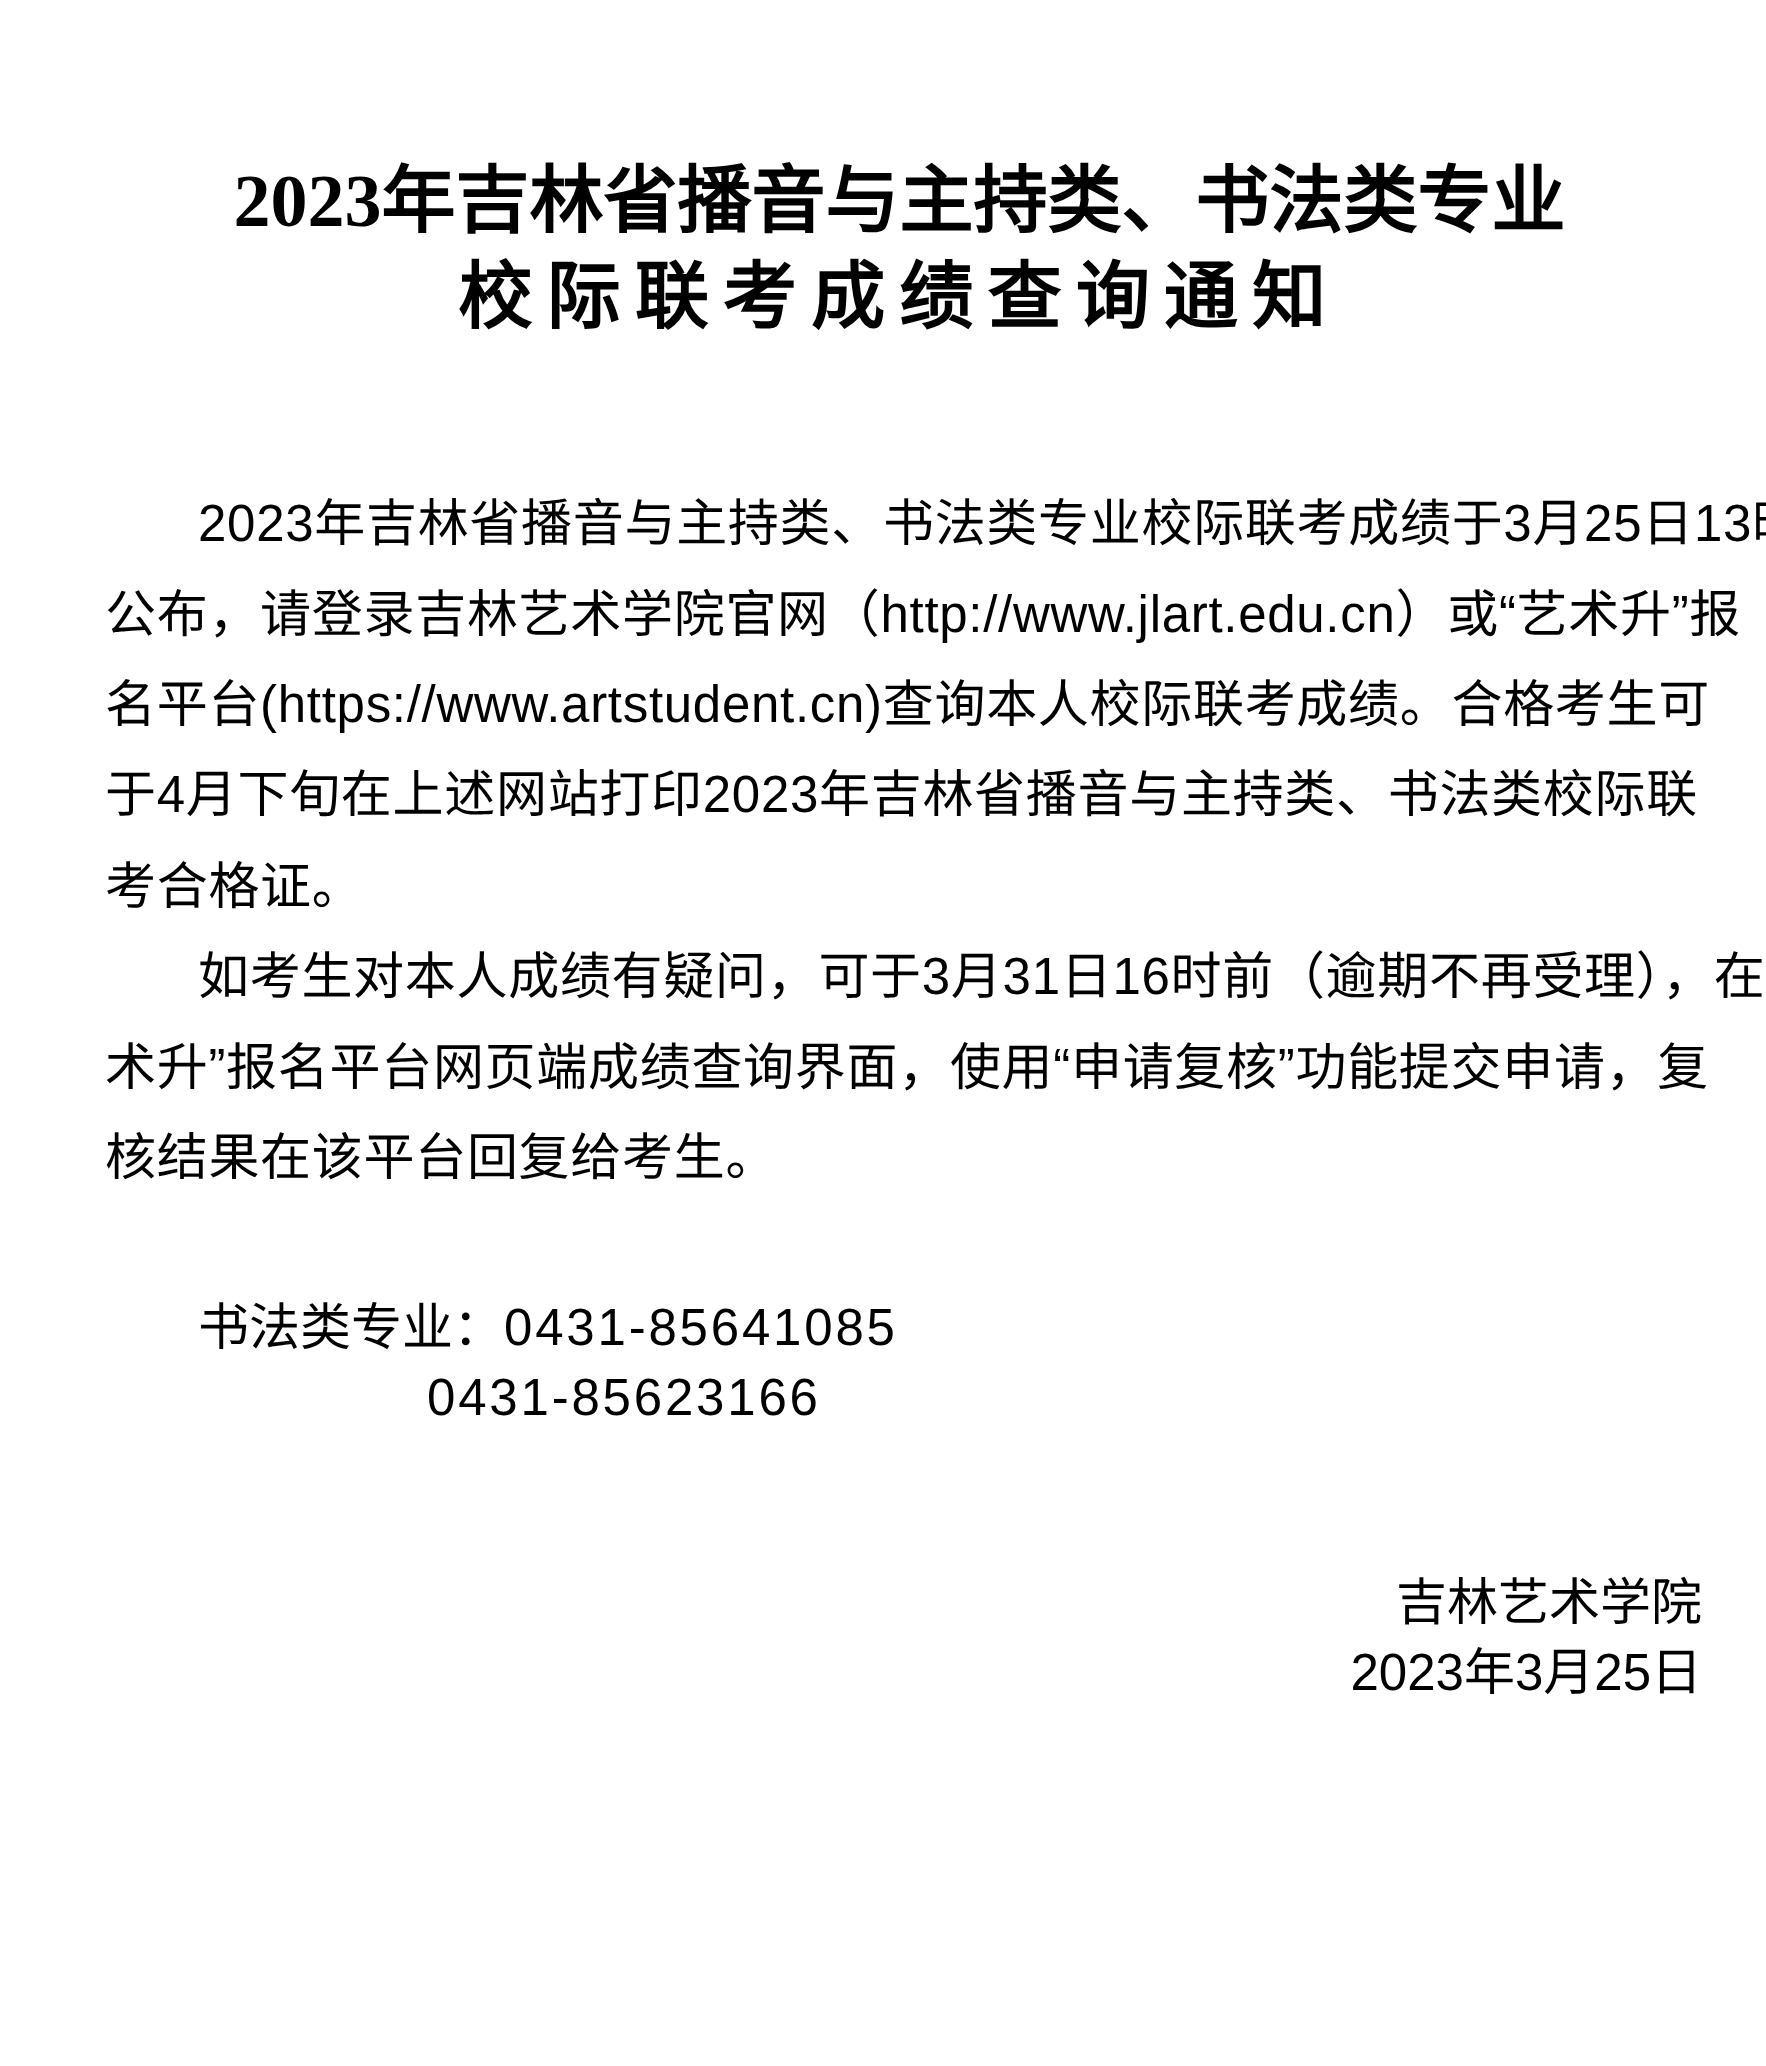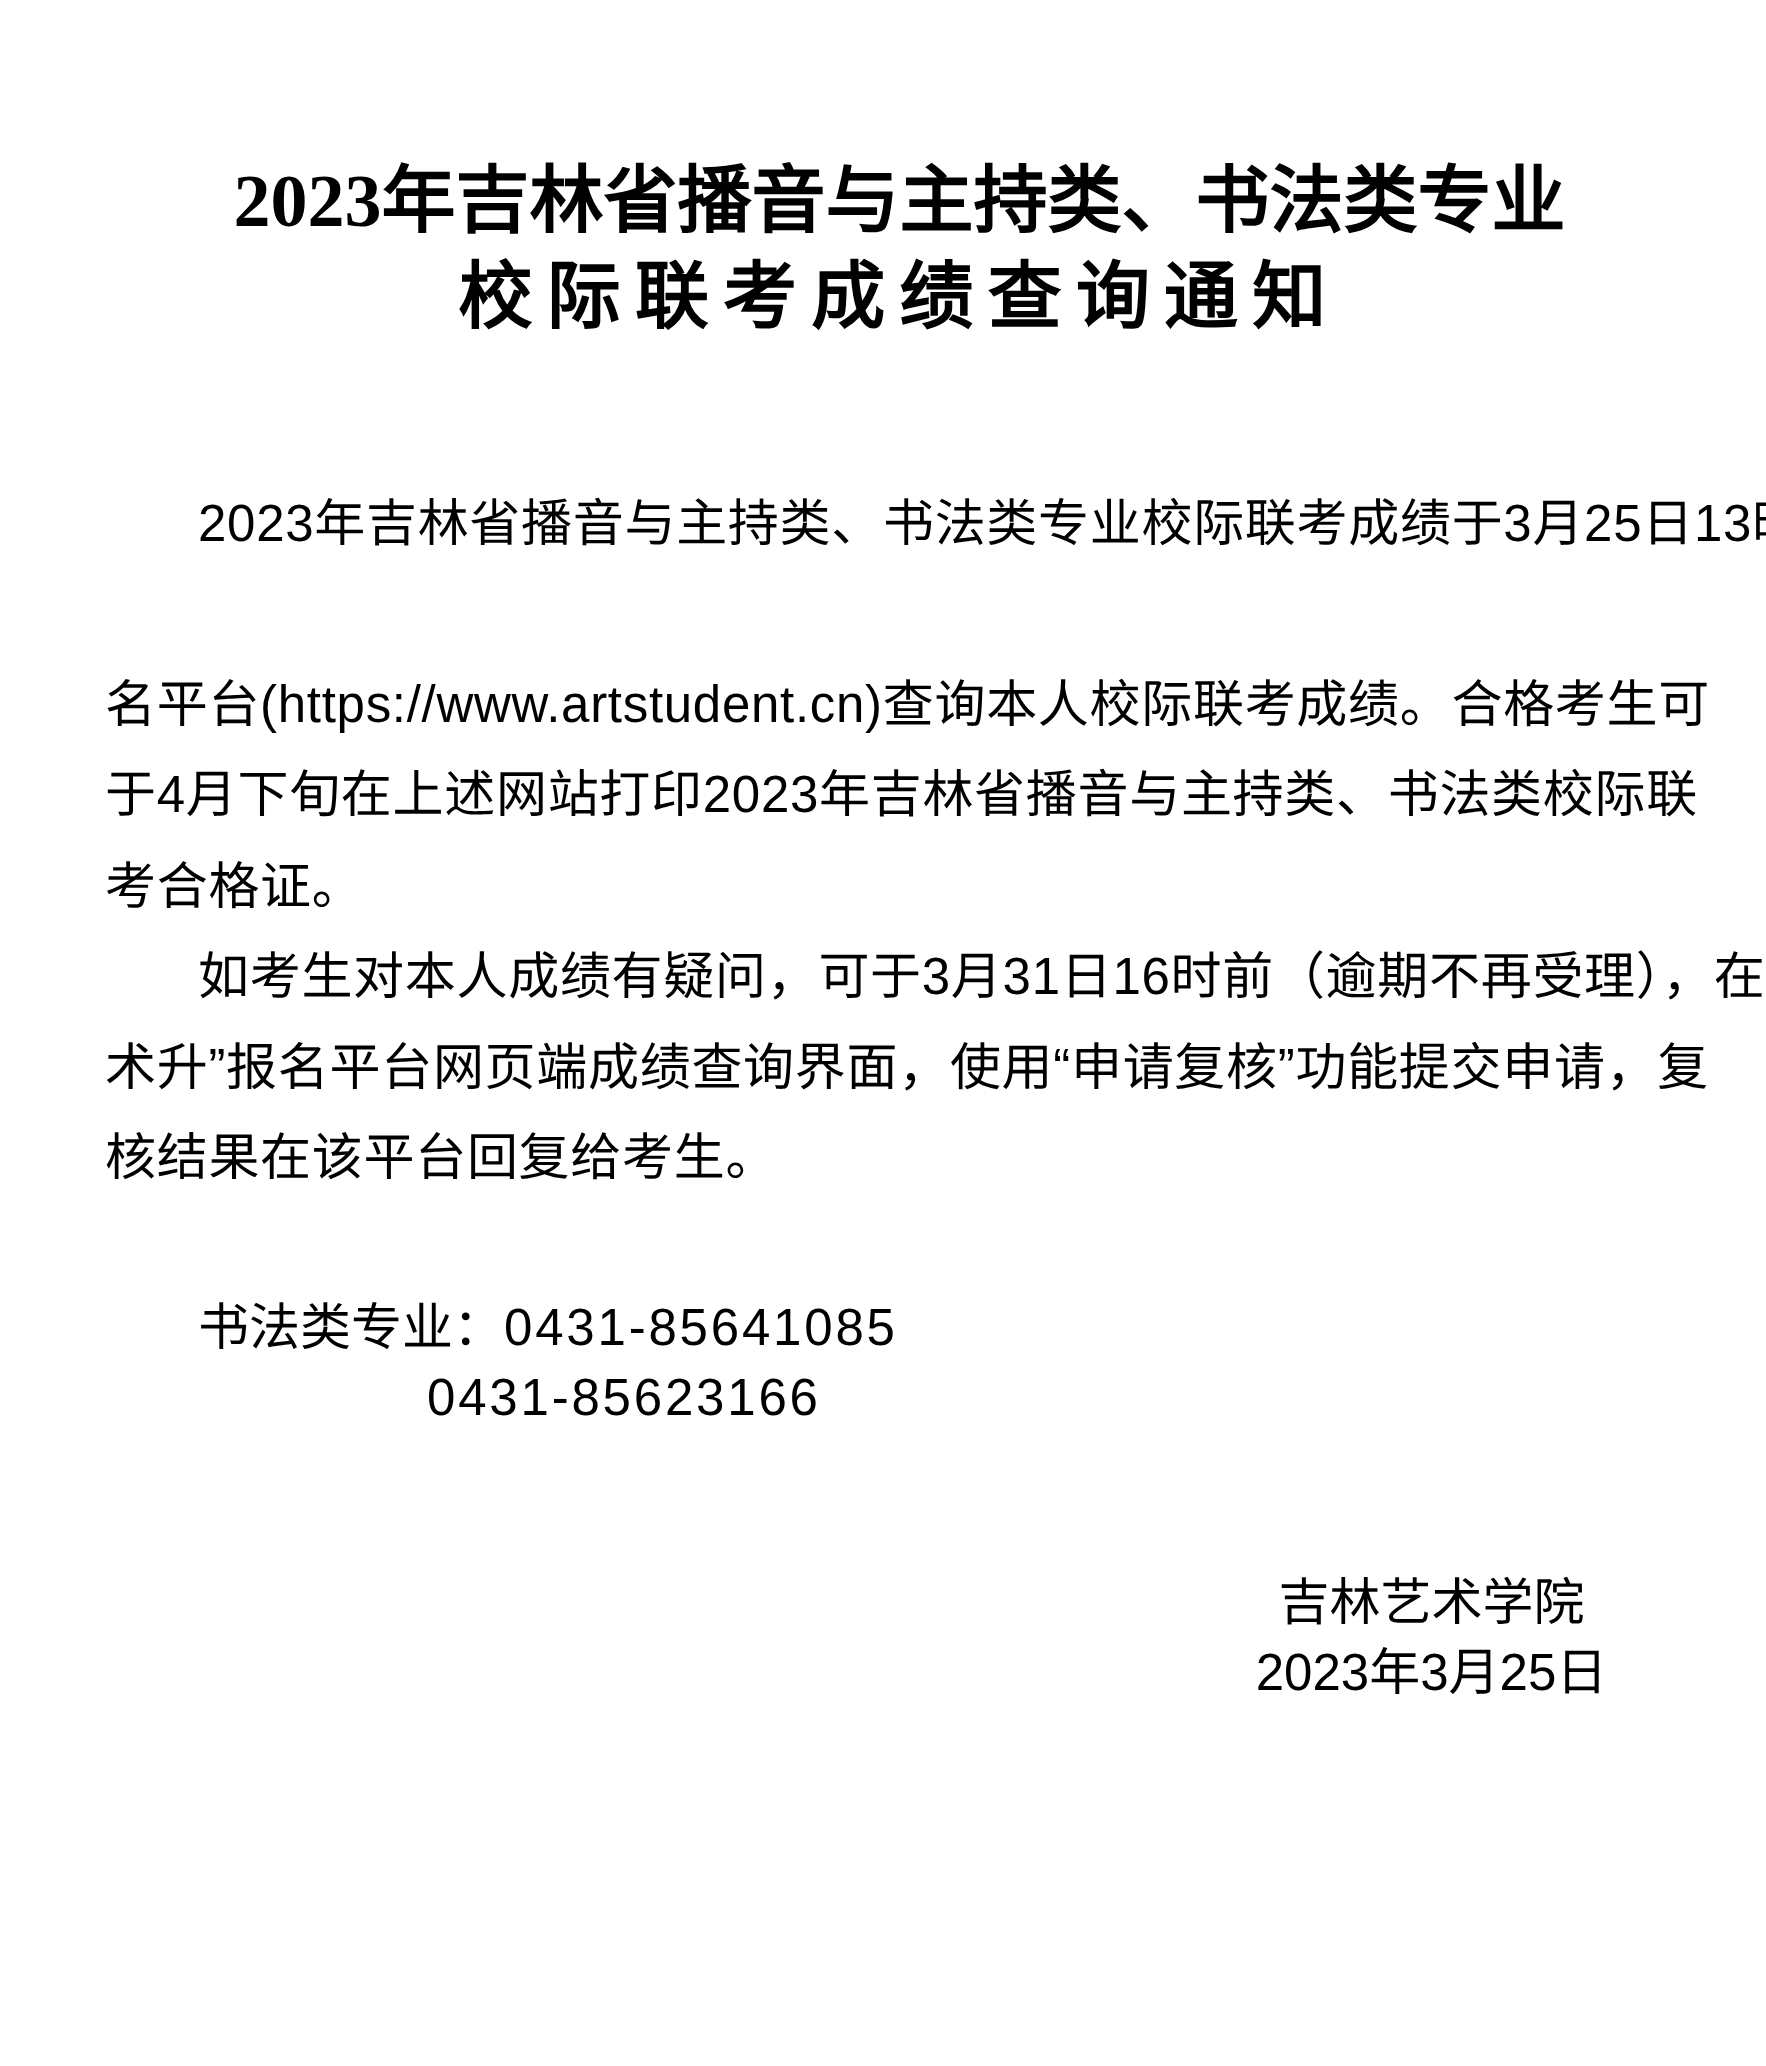--- a/index.html
+++ b/index.html
@@ -53,36 +53,37 @@
     white-space: nowrap;
   }
   .phone-number {
     font-weight: 400;
     letter-spacing: 2.8px;
   }
   .signature-line {
     position: absolute;
     left: 1161px;
     width: 541px;
-    text-align: center;
+    text-align: right;
     font-size: 51px;
     line-height: 61px;
     font-weight: 500;
     white-space: nowrap;
   }
 </style>
 </head>
 <body>
 
 <div class="page">
 
   <div class="title-line" style="top: 162px;">2023年吉林省播音与主持类、书法类专业</div>
   <div class="title-line spaced" style="top: 258px;">校际联考成绩查询通知</div>
 
   <div class="body-line indented" style="top: 493px;">2023年吉林省播音与主持类、书法类专业校际联考成绩于3月25日13时</div>
+  <div class="body-line" style="top: 584px;">公布，请登录吉林艺术学院官网（http://www.jlart.edu.cn）或“艺术升”报</div>
   <div class="body-line" style="top: 674px;">名平台(https://www.artstudent.cn)查询本人校际联考成绩。合格考生可</div>
   <div class="body-line" style="top: 764px;">于4月下旬在上述网站打印2023年吉林省播音与主持类、书法类校际联</div>
   <div class="body-line" style="top: 856px;">考合格证。</div>
 
   <div class="body-line indented" style="top: 946px;">如考生对本人成绩有疑问，可于3月31日16时前（逾期不再受理），在“艺</div>
   <div class="body-line" style="top: 1127px;">核结果在该平台回复给考生。</div>
   <div class="body-line" style="top: 1037px;">术升”报名平台网页端成绩查询界面，使用“申请复核”功能提交申请，复</div>
 
   <div class="contact-line" style="top: 1297px; left: 198px;">
     <span>书法类专业：</span><span class="phone-number">0431-85641085</span>

